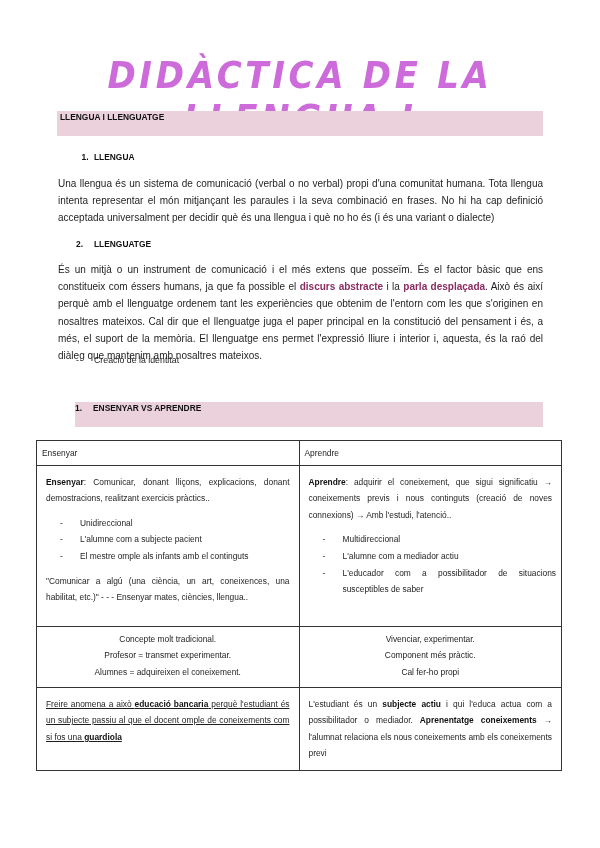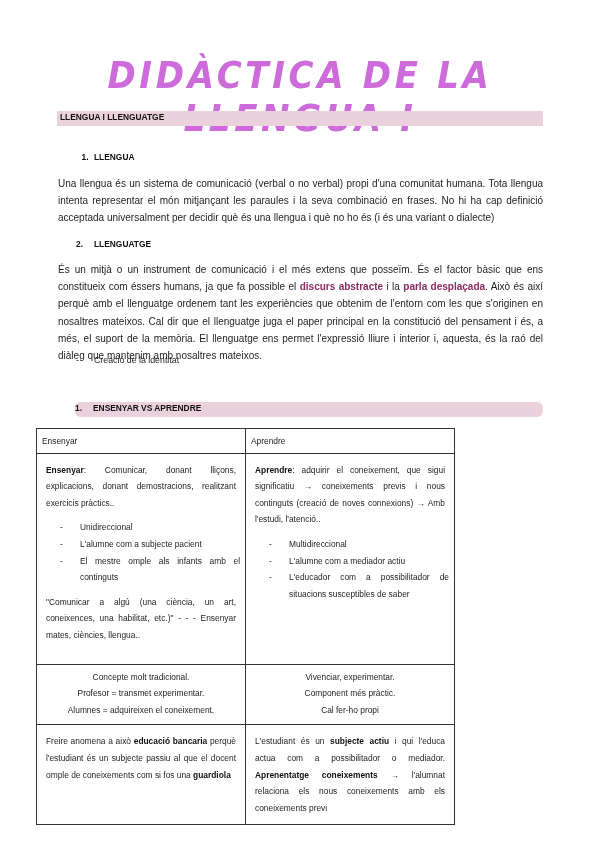--- a/index.html
+++ b/index.html
@@ -7,42 +7,42 @@
       width: 600px; height: 848px; position: relative; overflow: hidden;
       font-family: "Liberation Sans", sans-serif; color: #1a1a1a;
     }
     .title {
       position: absolute; left: 0; top: 54px; width: 600px; text-align: center;
       font-family: "DejaVu Sans", sans-serif; font-size: 37px; font-weight: bold;
       color: #cc6bd9; letter-spacing: 4px; font-style: italic;
       transform: scaleX(0.92);
     }
     .bar {
-      position: absolute; background: #ead1dc; height: 15px;
+      position: absolute; background: #ead1dc; height: 25px;
       font-size: 8.4px; font-weight: bold; line-height: 13px; color: #111;
     }
     .bar1 { left: 57px; top: 111px; width: 486px; padding-left: 3px; box-sizing: border-box; }
-    .bar2 { left: 75px; top: 402px; width: 468px; box-sizing: border-box; border-radius: 6px; }
+    .bar2 { left: 75px; top: 402px; width: 468px; box-sizing: border-box; }
     .bar2 .num { display: inline-block; width: 18px; }
     .subhead {
       position: absolute; left: 76px; font-size: 8.4px; font-weight: bold; color: #111;
     }
     .subhead .num { display: inline-block; width: 18px; }
     .para {
       position: absolute; left: 58px; width: 485px; font-size: 10px; line-height: 17.2px;
       text-align: justify; color: #1e1e1e;
     }
     .hl { color: #8b2c62; font-weight: bold; margin-top: 11px; }
     .bullet {
       position: absolute; left: 76px; font-size: 8.8px; color: #1e1e1e;
     }
     .bullet .dash { display: inline-block; width: 18px; }
 
     table.cmp {
-      position: absolute; left: 36px; top: 428px; width: 419px;
+      position: absolute; left: 36px; top: 440px; width: 526px;
       border-collapse: collapse; font-size: 8.4px; color: #1e1e1e;
     }
     table.cmp td {
       border: 1.3px solid #333; vertical-align: top; padding: 4px 5px;
       width: 50%; line-height: 16.6px;
     }
     table.cmp tr.head td { height: 16px; padding-top: 4px; padding-bottom: 3px; }
     .cell-p { margin: 4px; text-align: justify; }
     .cell-list { list-style: none; margin: 8px 0 8px 0; padding: 0 0 0 18px; }
     .cell-list li { position: relative; padding-left: 20px; text-align: justify; }
@@ -110,21 +110,21 @@
       <span class="line">Profesor = transmet experimentar.</span>
       <span class="line">Alumnes = adquireixen el coneixement.</span>
     </td>
     <td>
       <span class="line">Vivenciar, experimentar.</span>
       <span class="line">Component més pràctic.</span>
       <span class="line">Cal fer-ho propi</span>
     </td>
   </tr>
   <tr>
-    <td style="">
+    <td style="text-decoration:underline;">
       <p class="cell-p"><span>Freire anomena a això </span><span class="b">educació bancaria</span><span> perquè l'estudiant és un subjecte passiu al que el docent omple de coneixements com si fos una </span><span class="b">guardiola</span></p>
     </td>
     <td>
       <p class="cell-p"><span>L'estudiant és un </span><span class="b">subjecte actiu</span><span> i qui l'educa actua com a possibilitador o mediador. </span><span class="b">Aprenentatge coneixements</span><span> → l'alumnat relaciona els nous coneixements amb els coneixements previ</span></p>
     </td>
   </tr>
 </tbody>
   </table>
 
 </body></html>

